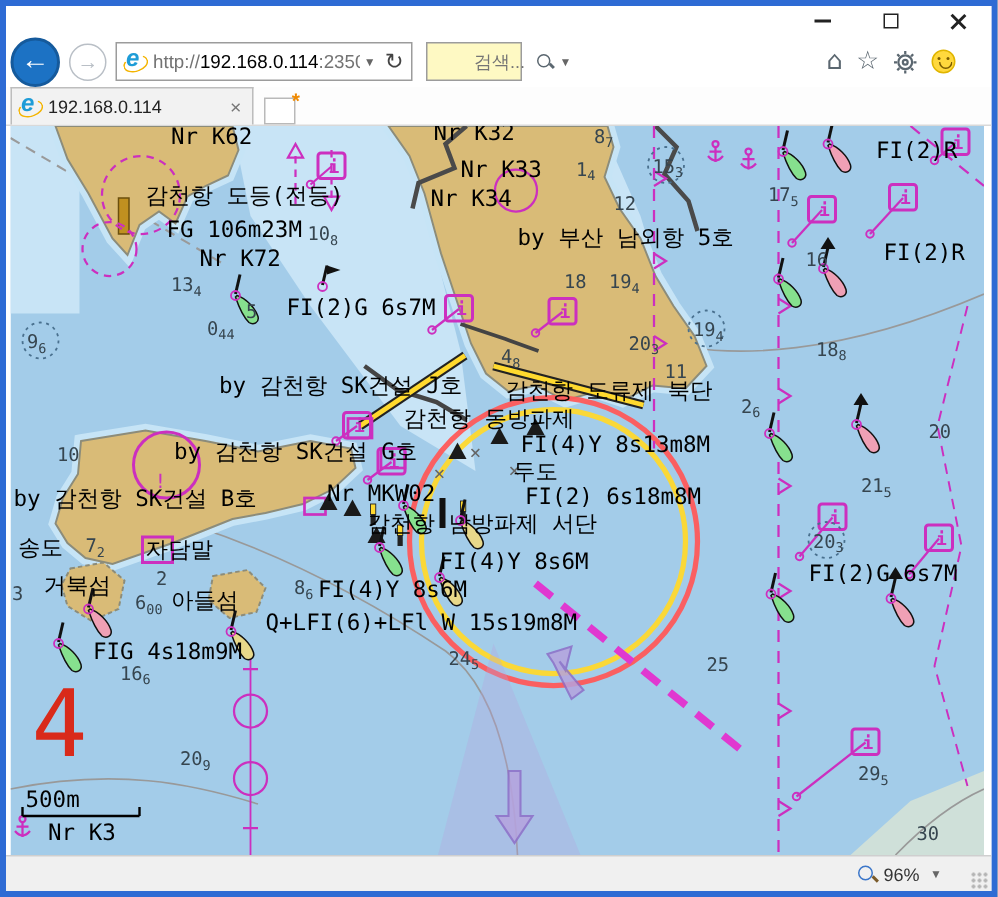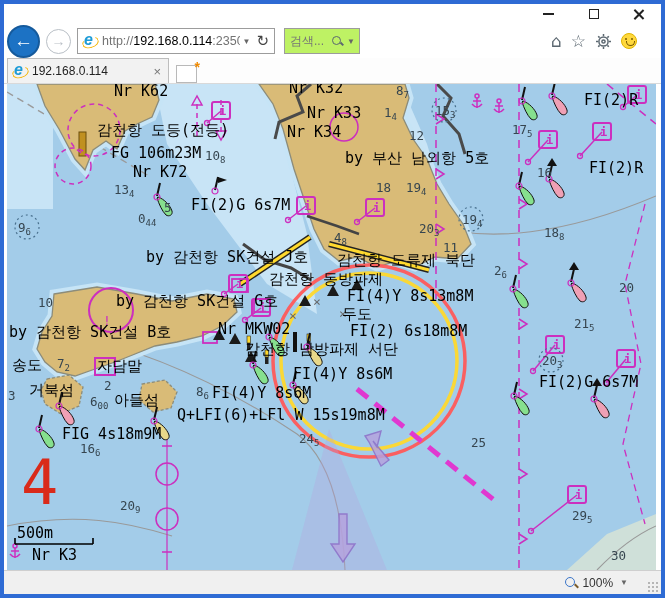--- a/index.html
+++ b/index.html
@@ -24,21 +24,21 @@
   .addrbar{width:198px;height:26px;border:1px solid #9c9c9c;margin-left:6px;display:flex;align-items:center;
            padding:0 2px 0 4px;font-size:12.5px;white-space:nowrap;overflow:hidden;background:#fff;}
   .url{flex:1 1 auto;overflow:hidden;white-space:nowrap;font-family:"Liberation Sans",sans-serif;}
   .url .dim{color:#737373;} .url .host{color:#000;}
   .addr-caret,.search-caret{color:#666;font-size:8px;padding:0 3px;flex:0 0 auto;}
   .refresh{color:#444;font-size:15px;padding:0 3px;flex:0 0 auto;font-family:"DejaVu Sans",sans-serif;}
   .ie-logo{position:relative;width:17px;height:17px;flex:0 0 auto;margin-right:3px;}
   .ie-logo .e{position:absolute;left:2px;top:-2px;color:#1e9cd7;font-weight:bold;font-size:16px;font-style:italic;}
   .ie-logo:after{content:"";position:absolute;left:0;top:4px;width:15px;height:9px;border:1.6px solid #f4b400;
                  border-top-color:transparent;border-radius:50%;transform:rotate(-18deg);}
-  .searchbox{width:76px;height:26px;border:1px solid #9c9c9c;margin-left:9px;display:flex;align-items:center;background:#bef264;}
+  .searchbox{width:64px;height:26px;border:1px solid #9c9c9c;margin-left:9px;display:flex;align-items:center;background:#fef9c3;padding-left:26px;}
   .searchbox input{border:0;outline:0;width:46px;font-size:12px;padding-left:5px;color:#333;background:transparent;
                    font-family:"Liberation Sans",sans-serif;}
   .mag{position:relative;width:13px;height:13px;flex:0 0 auto;}
   .mag:before{content:"";position:absolute;left:1px;top:1px;width:7px;height:7px;border:1.6px solid #5b6770;border-radius:50%;}
   .mag:after{content:"";position:absolute;left:8.5px;top:8.5px;width:4px;height:1.6px;background:#5b6770;transform:rotate(45deg);}
   .navicons{position:absolute;right:24px;top:0;height:34px;display:flex;align-items:center;gap:9px;}
   .navico{font-size:17px;color:#5b6770;line-height:1;font-family:"DejaVu Sans",sans-serif;}
   .smiley{width:16px;height:16px;border-radius:50%;background:#ffd83d;border:1px solid #e0b500;position:relative;}
   .smiley:before{content:"";position:absolute;left:3px;top:4px;width:2px;height:2px;background:#7a5b00;border-radius:50%;box-shadow:6px 0 0 #7a5b00;}
   .smiley:after{content:"";position:absolute;left:4px;top:7px;width:7px;height:4px;border:1.3px solid #7a5b00;border-top:none;border-radius:0 0 7px 7px;}
@@ -505,19 +505,19 @@
           <text x="532" y="303" class="lbl">FI(2)G 6s7M</text>
           <text x="10" y="454" class="lbl">500m</text>
           <text x="25" y="476" class="lbl">Nr K3</text>
         </g>
   </svg>
   </div>
 
   <div class="statusbar">
     <div class="zoomctl">
       <span class="zmag"></span>
-      <span>100%</span>
+      <span>96%</span>
       <span class="addr-caret">▼</span>
     </div>
     <div class="grip"></div>
   </div>
 
 </div>
 
 </body></html>

